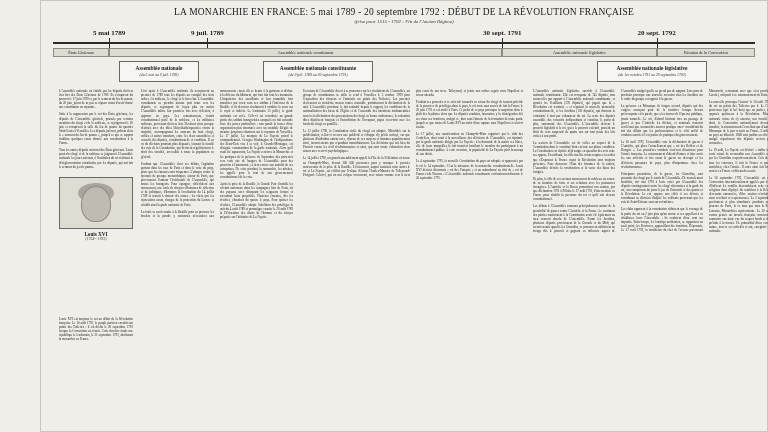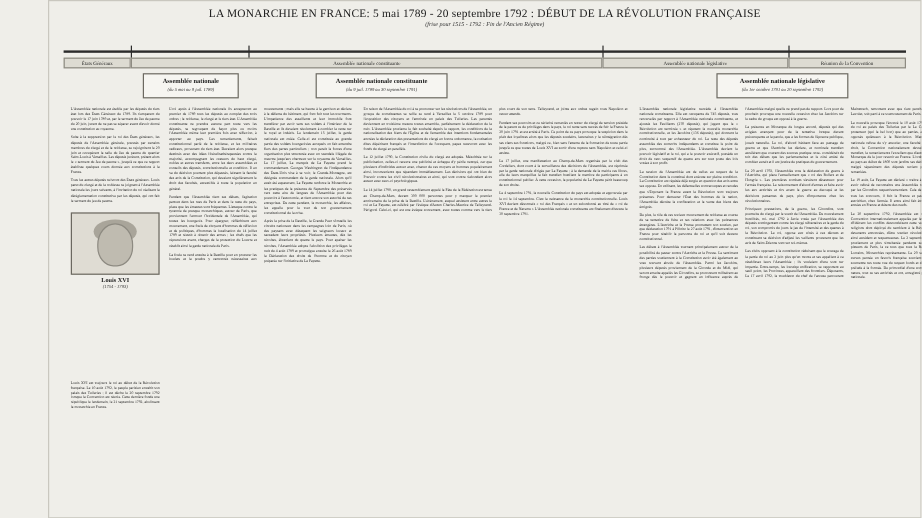--- a/index.html
+++ b/index.html
@@ -136,20 +136,26 @@
 </style>
 </head>
 <body>
 
 <div class="page">
 
   <div class="title">LA MONARCHIE EN FRANCE: 5 mai 1789 - 20 septembre 1792 : DÉBUT DE LA RÉVOLUTION FRANÇAISE</div>
   <div class="subtitle">(frise pour 1515 - 1792 : Fin de l'Ancien Régime)</div>
 
   <div class="tl">
+    <div class="tl-dates">
+        <div class="tl-date" style="left: 8%;">5 mai 1789</div>
+        <div class="tl-date" style="left: 22%;">9 juil. 1789</div>
+        <div class="tl-date" style="left: 64%;">30 sept. 1791</div>
+        <div class="tl-date" style="left: 86%;">20 sept. 1792</div>
+      </div>
     <div class="tl-axis"></div>
     <div class="tl-band">
         <div class="band-seg" style="left: 0%; width: 8%;">États Généraux</div>
         <div class="band-seg" style="left: 8%; width: 56%;">Assemblée nationale constituante</div>
         <div class="band-seg" style="left: 64%; width: 22%;">Assemblée nationale législative</div>
         <div class="band-seg" style="left: 86%; width: 14%;">Réunion de la Convention</div>
       </div>
     <div class="tl-band2">
         <div class="band2-seg" style="left: 8%; width: 14%;">Assemblée nationale</div>
       </div>

